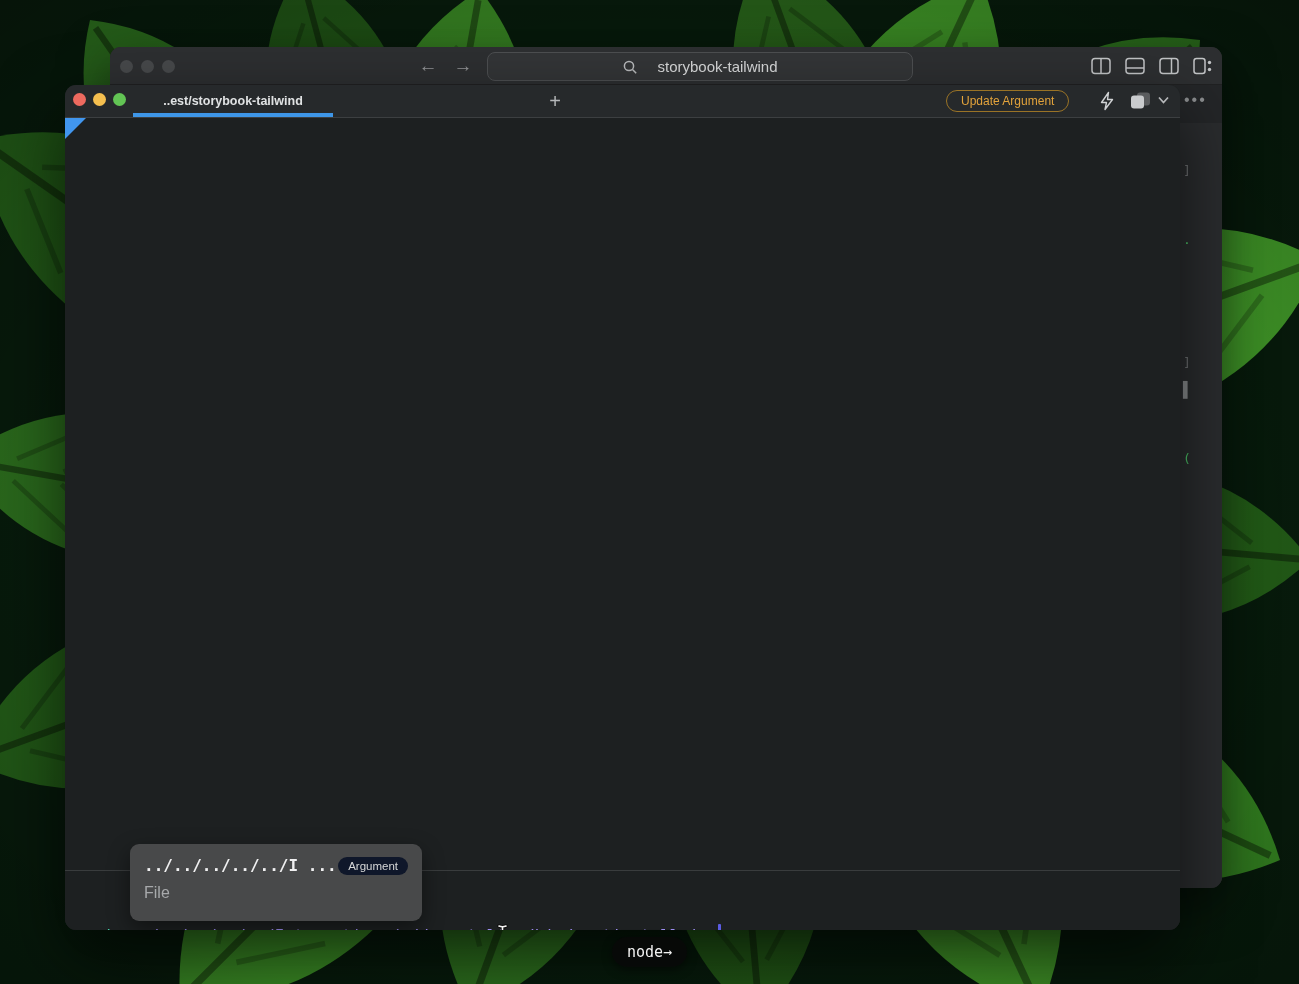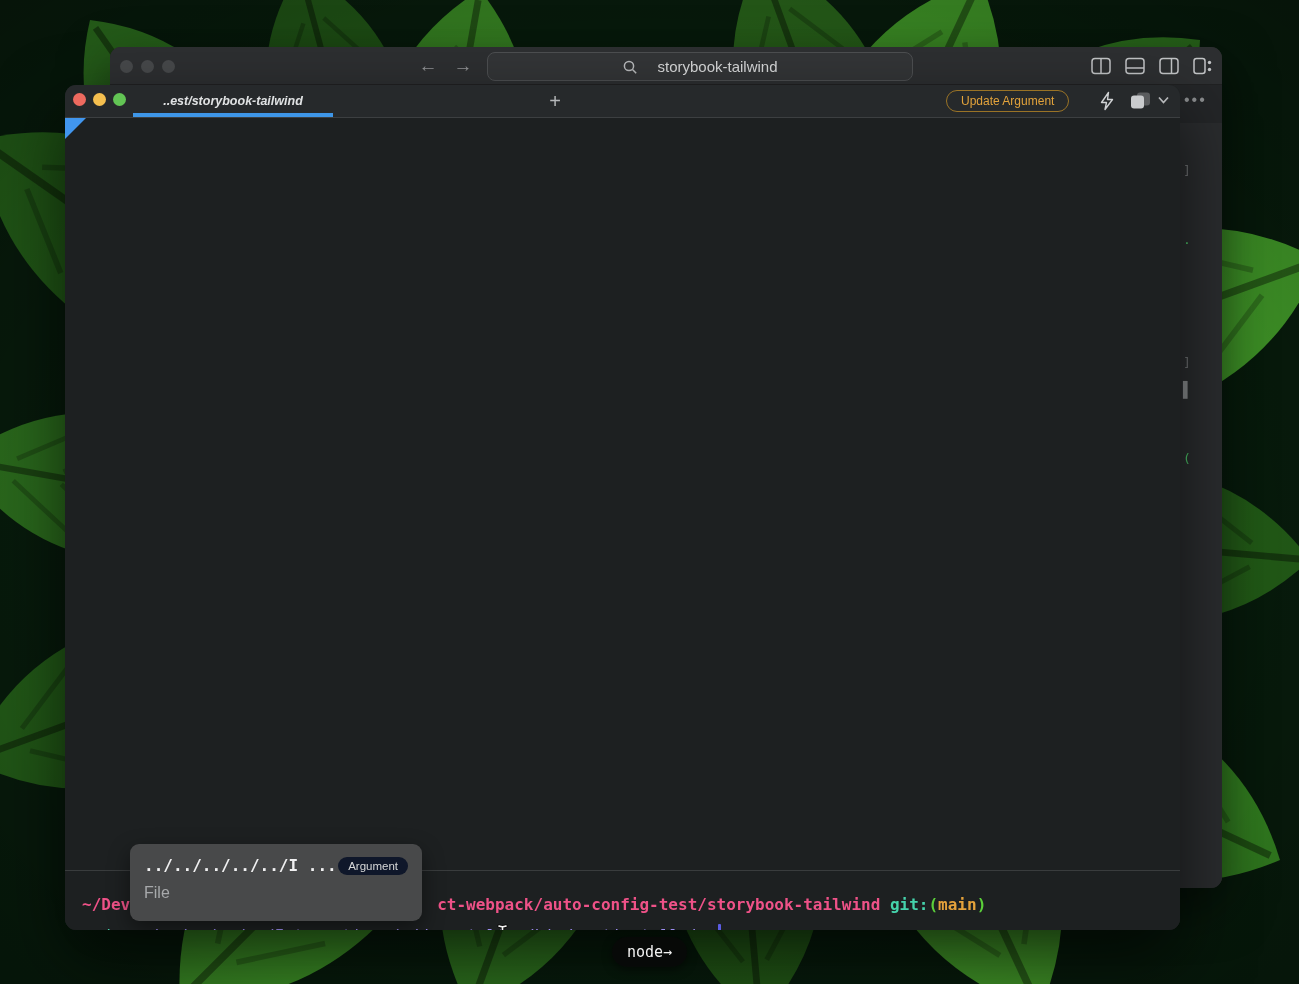--- a/index.html
+++ b/index.html
@@ -57,21 +57,21 @@
   .fw-tabbar {
     position:absolute; left:0; top:0; right:0; height:32px;
     background:#26292b; border-radius:11px 11px 0 0;
   }
   .traffic { position:absolute; left:8px; top:8px; display:flex; gap:7px; }
   .tl { width:13px; height:13px; border-radius:50%; }
   .tl-close { background:#ee6a5f; } .tl-min { background:#f5bf4f; } .tl-zoom { background:#62c454; }
 
   .tab { position:absolute; top:0; height:32px; display:flex; align-items:center; justify-content:center;
     font-size:12.5px; }
-  .tab-active { left:68px; width:200px; color:#e0e2e3; font-weight:bold;font-style:italic; }
+  .tab-active { left:68px; width:200px; color:#e0e2e3; font-weight:bold; }
   .tab-underline { position:absolute; left:0; bottom:0; width:100%; height:4px; background:#3e96e8; }
   .tab-inactive { left:268px; width:200px; color:#8d9093; }
   .new-tab { position:absolute; left:478px; top:4px; width:24px; height:24px; color:#b5b7b9;
     font-size:20px; font-weight:300; display:flex; align-items:center; justify-content:center; }
 
   .update-pill { position:absolute; left:881px; top:5px; height:22px; padding:0 14px;
     border:1px solid #9a7326; border-radius:12px; color:#e3a33b; font-size:12px;
     display:flex; align-items:center; background:transparent; }
   .bolt-wrap { position:absolute; left:1032px; top:6px; width:20px; height:20px; }
   .panes-wrap { position:absolute; left:1064px; top:6px; width:24px; height:20px; }
@@ -236,21 +236,20 @@
         <svg class="icon" width="13" height="10" viewBox="0 0 13 10">
           <polyline points="2,2.5 6.5,7.5 11,2.5" stroke="#b6b8ba" stroke-width="1.7" fill="none"></polyline>
         </svg>
       </div>
     </div>
 
     <div class="fw-pane">
       <div class="bookmark-tri"></div>
       <div class="block-sep"></div>
 
-      <div class="term-line prompt-line"><span class="c-pink">~/Dev</span><span class="prompt-spacer"></span><span class="c-pink">ct-webpack/auto-config-test/storybook-tailwind</span><span class="c-teal"> git:</span><span class="c-green">(</span><span class="c-orange">main</span><span class="c-green">)</span></div>
 
       <div class="term-line command-line"><span class="c-teal">node</span><span class="c-purple"> ../../../../../Integrations/addon-styling/bin/postinstall.js</span></div>
       <div class="caret"></div>
 
       <div class="ibeam">
         <svg class="icon" width="15" height="22" viewBox="0 0 15 22">
           <g stroke="#101010" stroke-width="3.6" fill="none" stroke-linecap="round">
             <path d="M4 2 Q7.5 3.5 11 2"></path>
               <path d="M4 20 Q7.5 18.5 11 20"></path>
               <line x1="7.5" y1="3" x2="7.5" y2="19"></line>

